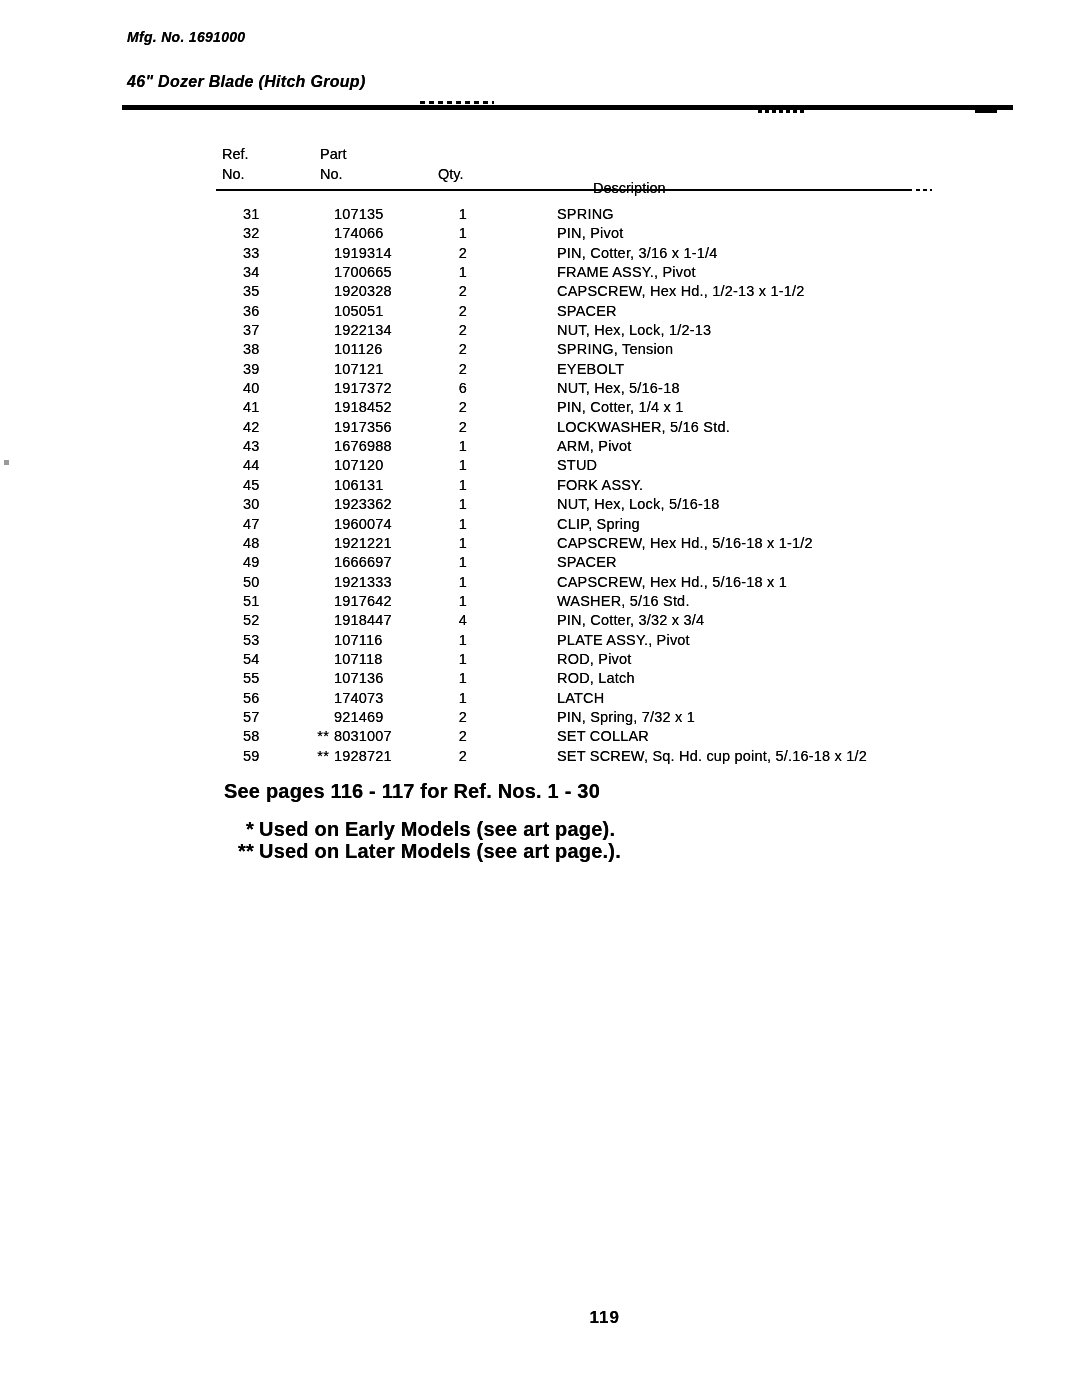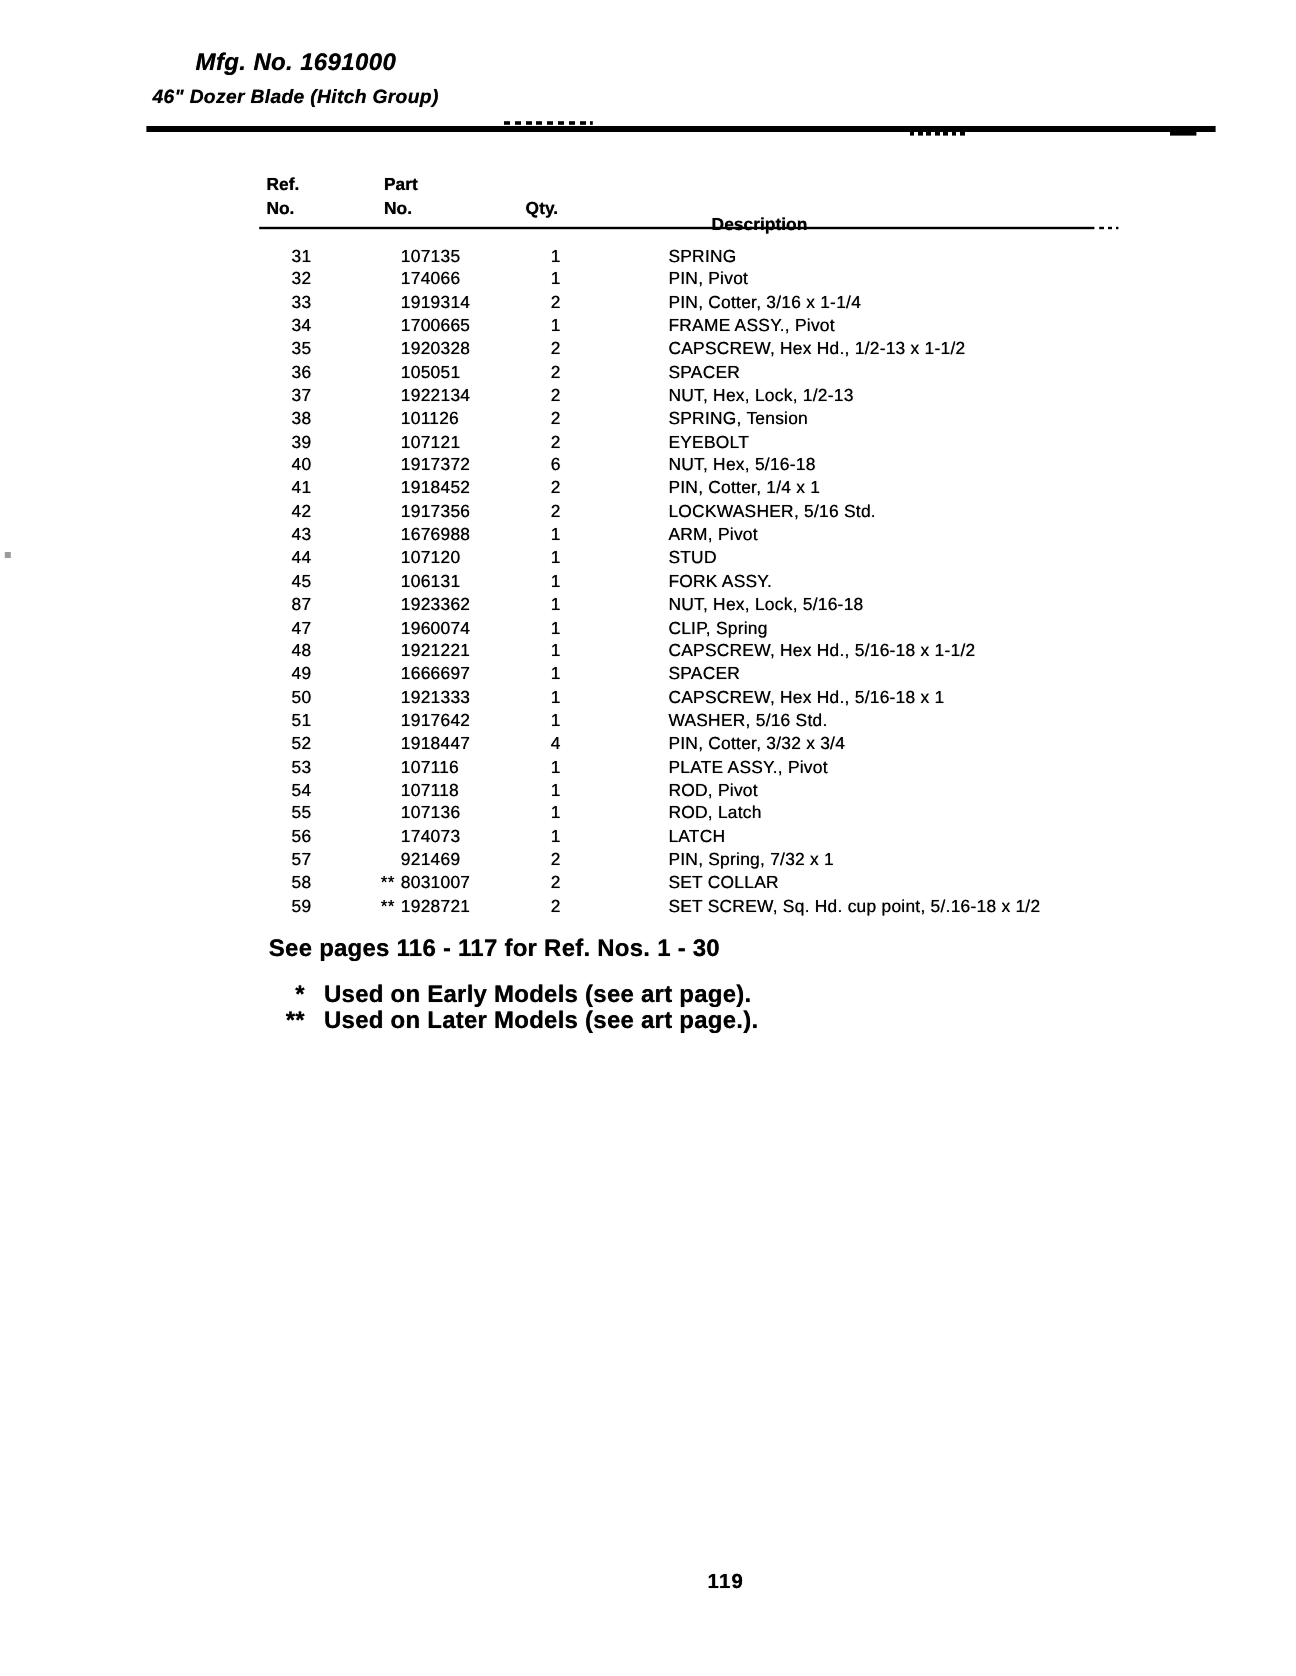--- a/index.html
+++ b/index.html
@@ -9,33 +9,33 @@
     height: 1397px;
     background: #ffffff;
     color: #000;
     font-family: "Liberation Sans", sans-serif;
     text-shadow: 0 0 0.6px rgba(0,0,0,0.85);
     overflow: hidden;
   }
   .abs { position: absolute; white-space: nowrap; }
 
   
-  .mfg-no    { left: 127px; top: 41px;  font-size: 20px; font-style: italic; font-weight: 600; letter-spacing: 0.3px; margin-left: 36px; }
+  .mfg-no    { left: 127px; top: 29px;  font-size: 14px; font-style: italic; font-weight: 600; letter-spacing: 0.3px; }
   .doc-title { left: 127px; top: 73px;  font-size: 16px; font-style: italic; font-weight: 600; letter-spacing: 0.3px; }
 
   .thick-rule { left: 122px; top: 105px; width: 891px; height: 5px; background: #000; }
   .smudge-1 { left: 420px; top: 101px; width: 74px; height: 3px;
               background: repeating-linear-gradient(90deg, #000 0 5px, transparent 5px 9px); }
   .smudge-2 { left: 758px; top: 110px; width: 48px; height: 3px;
               background: repeating-linear-gradient(90deg, #000 0 4px, transparent 4px 7px); }
   .smudge-3 { left: 975px; top: 110px; width: 22px; height: 3px; background: #000; }
   .speck    { left: 4px; top: 460px; width: 5px; height: 5px; background: #9a9a9a; }
 
   
-  .col-h { font-size: 14.5px; font-weight: bold; }
+  .col-h { font-size: 14.5px; font-weight: normal; }
   .h-ref1  { left: 222px; top: 146px; }
   .h-ref2  { left: 222px; top: 166px; }
   .h-part1 { left: 320px; top: 146px; }
   .h-part2 { left: 320px; top: 166px; }
   .h-qty   { left: 438px; top: 166px; }
   .h-desc  { left: 593px; top: 180px; }
   .head-rule { left: 216px; top: 189px; width: 696px; height: 2px; background: #000; }
   .head-rule-dash { left: 916px; top: 189px; width: 16px; height: 2px;
               background: repeating-linear-gradient(90deg, #000 0 4px, transparent 4px 7px); }
 
@@ -49,21 +49,21 @@
   .c-qty  { left: 438px; width: 16px; text-align: center; }
   .c-desc { left: 540px; }
 
   
   .note { font-size: 20px; font-weight: bold; letter-spacing: 0.2px; }
   .note-see   { left: 224px; top: 780px; }
   .note-row   { left: 0; width: 1080px; height: 20px; }
   .note-early { top: 818px; }
   .note-later { top: 840px; }
   .note-mark  { position: absolute; left: 224px; width: 30px; text-align: right; top: 0; }
-  .note-text  { position: absolute; left: 270px; top: 0; white-space: nowrap; }
+  .note-text  { position: absolute; left: 259px; top: 0; white-space: nowrap; }
 
   
   .page-num { left: 520px; top: 1308px; width: 100px; text-align: right;
               font-size: 17px; font-weight: bold; letter-spacing: 1px; }
 </style>
 </head>
 <body>
 
 <div class="page">
 
@@ -200,21 +200,21 @@
 
     <div class="trow">
       <span class="c-ref">45</span>
       <span class="c-mark"></span>
       <span class="c-part">106131</span>
       <span class="c-qty">1</span>
       <span class="c-desc">FORK ASSY.</span>
     </div>
 
     <div class="trow">
-      <span class="c-ref">87</span>
+      <span class="c-ref">30</span>
       <span class="c-mark"></span>
       <span class="c-part">1923362</span>
       <span class="c-qty">1</span>
       <span class="c-desc">NUT, Hex, Lock, 5/16-18</span>
     </div>
 
     <div class="trow">
       <span class="c-ref">47</span>
       <span class="c-mark"></span>
       <span class="c-part">1960074</span>

